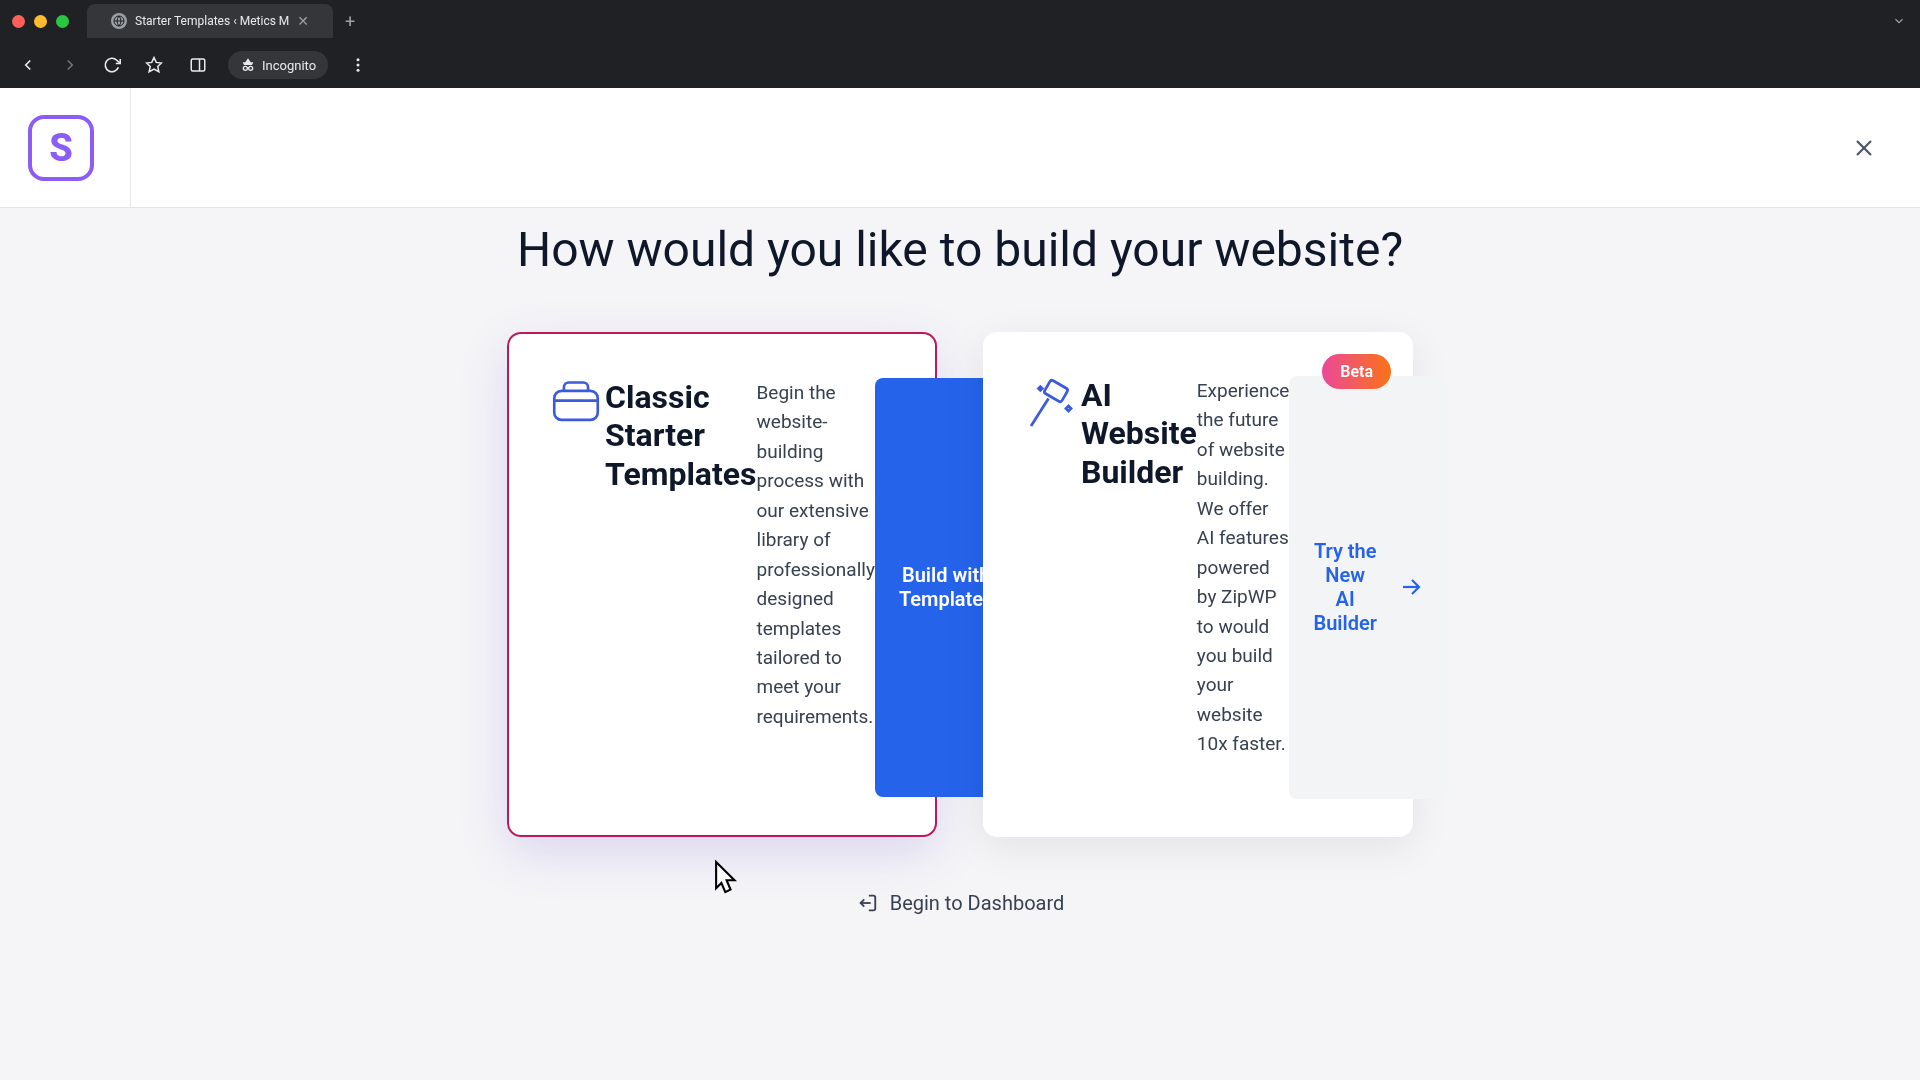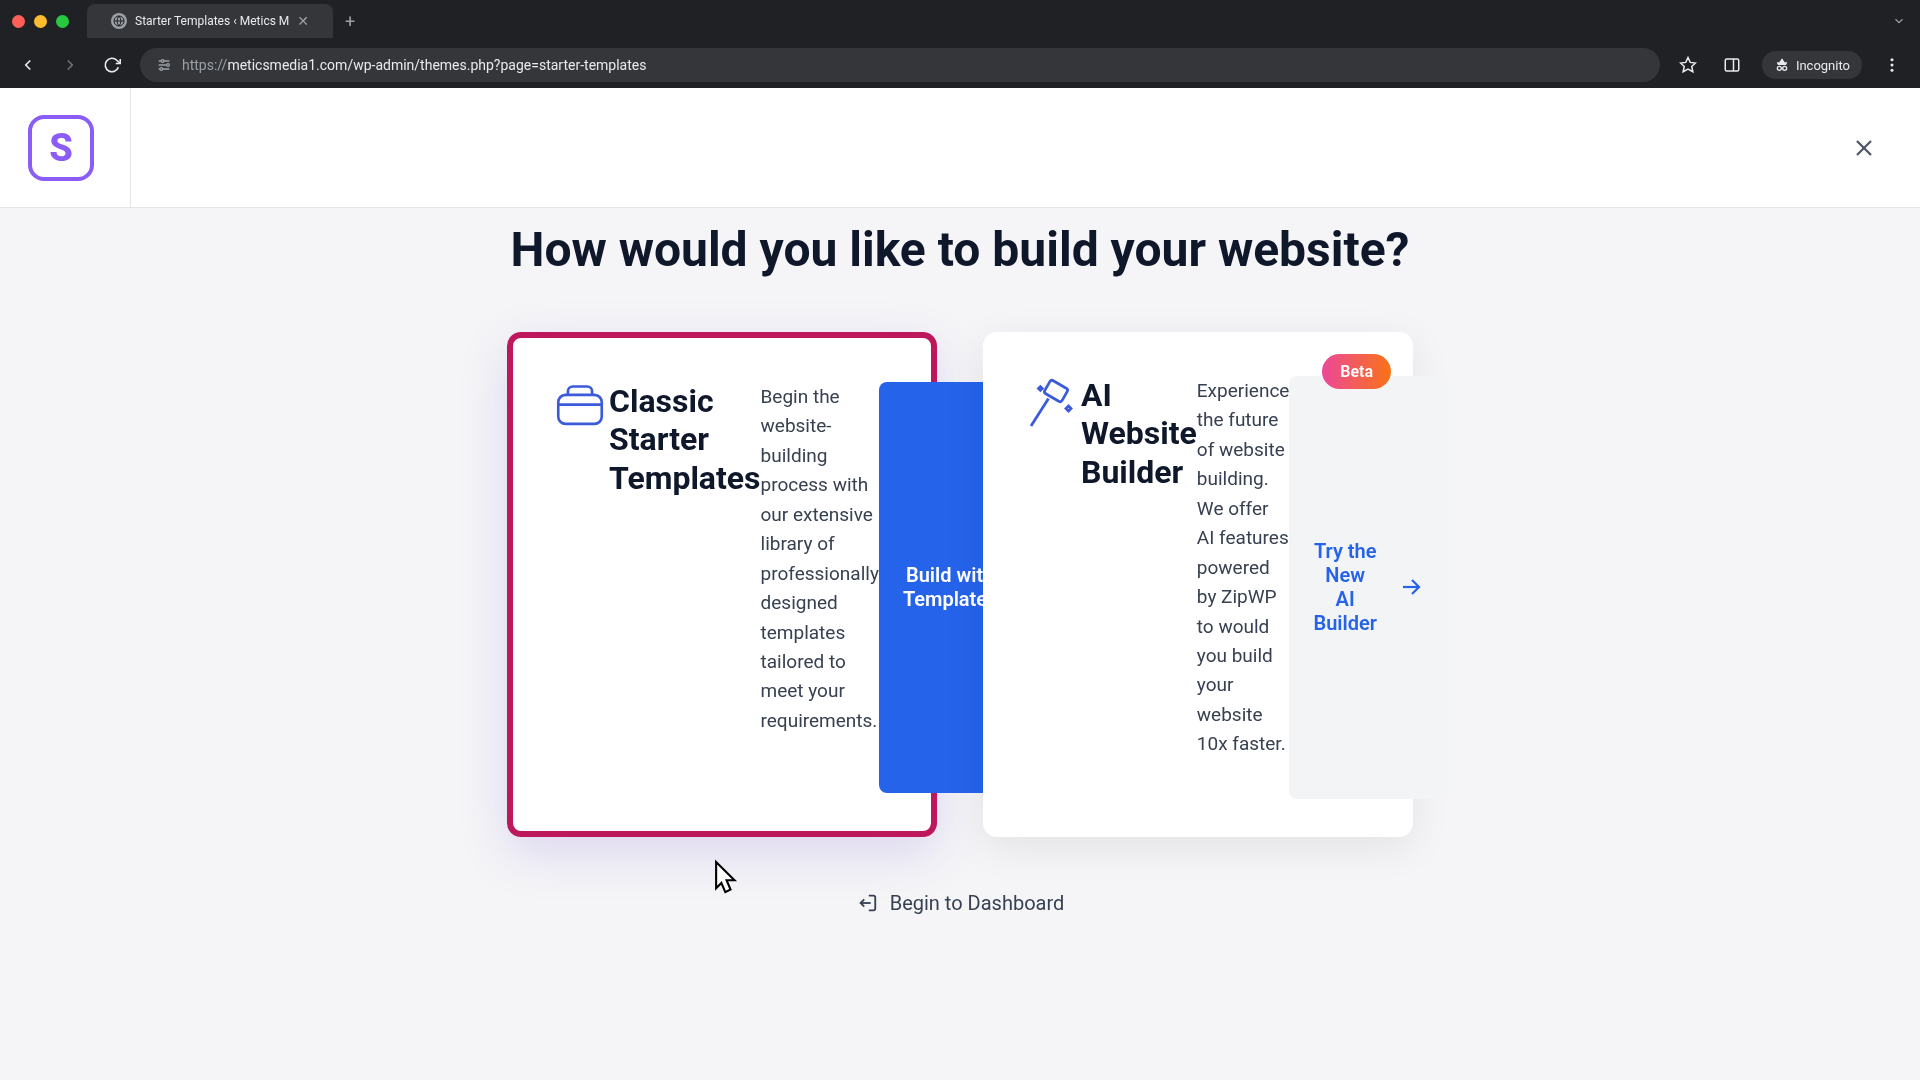--- a/index.html
+++ b/index.html
@@ -164,21 +164,21 @@
   width: 40px;
   height: 40px;
   display: flex;
   align-items: center;
   justify-content: center;
 }
 
 .hero-title {
   text-align: center;
   font-size: 48px;
-  font-weight: 700;
+  font-weight: 400;
   color: #0f172a;
   line-height: 1.25;
   margin-top: 12px;
   padding: 0 24px;
 }
 
 .cards-row {
   display: flex;
   justify-content: center;
   gap: 46px;
@@ -188,21 +188,21 @@
 .card {
   width: 430px;
   background: #fff;
   border-radius: 14px;
   padding: 44px 38px 38px;
   box-shadow: 0 10px 40px rgba(0,0,0,0.08);
   position: relative;
   display: flex;
 }
 .card.active {
-  border: 6px solid #be185d;
+  border: 2px solid #be185d;
   box-shadow: 0 16px 50px rgba(80,40,200,0.15);
 }
 .card-icon {
   margin-bottom: 28px;
 }
 .beta-badge {
   position: absolute;
   top: 22px;
   right: 22px;
   background: linear-gradient(90deg, #ec4899, #f97316);
@@ -309,33 +309,20 @@
       <svg width="18" height="18" viewBox="0 0 24 24" fill="none" stroke="#e8eaed" stroke-width="2.2">
           <polyline points="9 18 15 12 9 6"></polyline>
         </svg>
     </span>
     <span class="nav-btn">
       <svg width="18" height="18" viewBox="0 0 24 24" fill="none" stroke="#e8eaed" stroke-width="2.2">
           <path d="M23 4v6h-6"></path>
           <path d="M20.49 15a9 9 0 11-2.12-9.36L23 10"></path>
         </svg>
     </span>
-    <div class="url-bar">
-      <span>
-        <svg width="16" height="16" viewBox="0 0 24 24" fill="none" stroke="#9aa0a6" stroke-width="2">
-            <path d="M4 6h4M12 6h8M4 12h12M20 12h0M4 18h2M10 18h10"></path>
-            <circle cx="10" cy="6" r="2"></circle>
-            <circle cx="18" cy="12" r="2"></circle>
-            <circle cx="8" cy="18" r="2"></circle>
-          </svg>
-      </span>
-      <span>
-        <span class="url-prefix">https://</span><span>meticsmedia1.com/wp-admin/themes.php?page=starter-templates</span>
-      </span>
-    </div>
     <div class="toolbar-right">
       <span class="nav-btn">
         <svg width="18" height="18" viewBox="0 0 24 24" fill="none" stroke="#e8eaed" stroke-width="2">
             <polygon points="12 2 15 8.5 22 9.3 17 14 18.5 21 12 17.5 5.5 21 7 14 2 9.3 9 8.5 12 2"></polygon>
           </svg>
       </span>
       <span class="nav-btn">
         <svg width="18" height="18" viewBox="0 0 24 24" fill="none" stroke="#e8eaed" stroke-width="2">
             <rect x="3" y="4" width="18" height="16" rx="2"></rect>
             <line x1="14" y1="4" x2="14" y2="20"></line>

